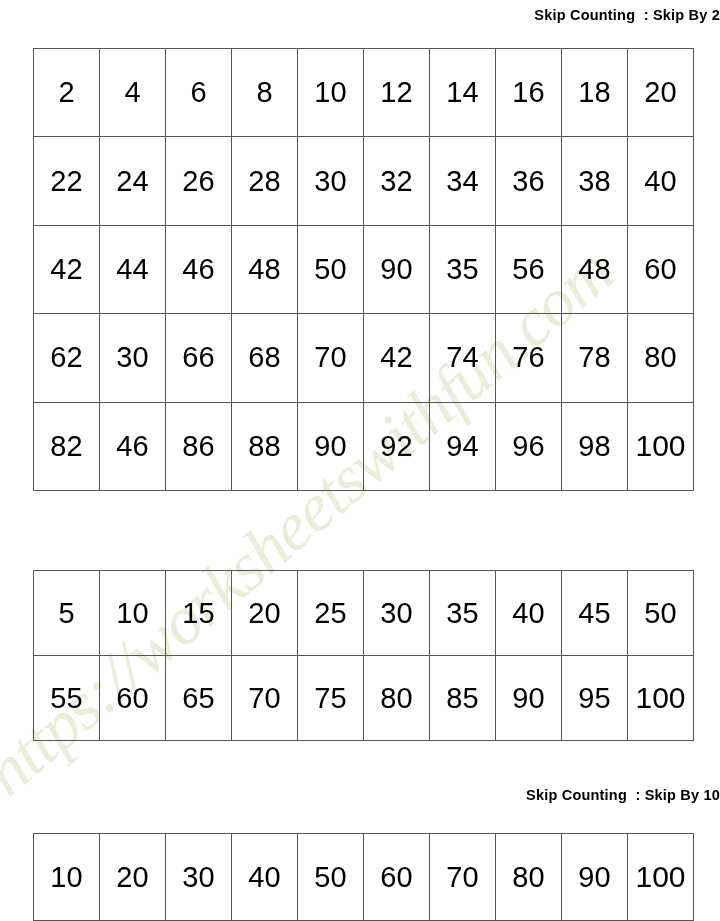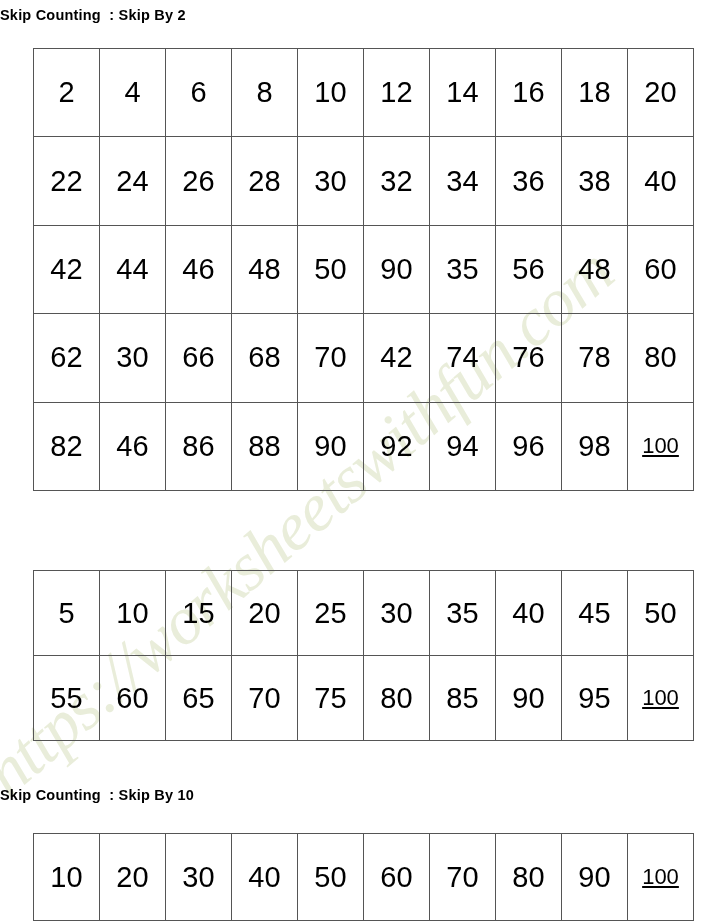--- a/index.html
+++ b/index.html
@@ -46,21 +46,21 @@
     left: 0; top: 0;
     width: 720px;
     height: 921px;
     z-index: 1;
   }
 
   .section-title {
     position: absolute;
     left: 0;
     width: 720px;
-    text-align: left;
+    text-align: right;
     font-family: "Liberation Sans", sans-serif;
     font-weight: bold;
     font-size: 14.5px;
     letter-spacing: 0.2px;
     color: #000000;
     white-space: pre;
   }
 
   .grid {
     position: absolute;
@@ -72,21 +72,21 @@
     border: 1px solid #555555;
     text-align: center;
     vertical-align: middle;
     font-family: "Liberation Sans", sans-serif;
     font-weight: 400;
     color: #000000;
     padding: 0;
     background: transparent;
   }
   .grid td.d2 { font-size: 29px; }
-  .grid td.d3 { font-size: 22px; text-decoration: underline; }
+  .grid td.d3 { font-size: 30px; }
 
   
   #table-skip-2 { left: 33px; top: 48px; width: 650px; }
   #table-skip-2 td { width: 65px; height: 87.4px; }
 
   
   #table-skip-5 { left: 33px; top: 570px; width: 650px; }
   #table-skip-5 td { width: 65px; height: 84px; }
 
   

